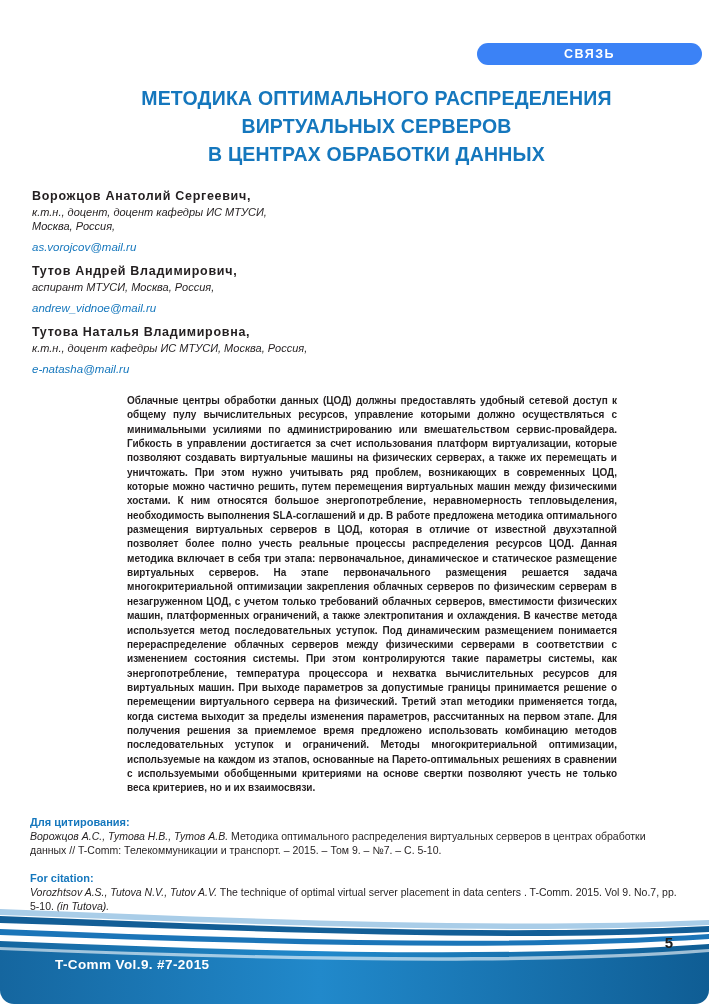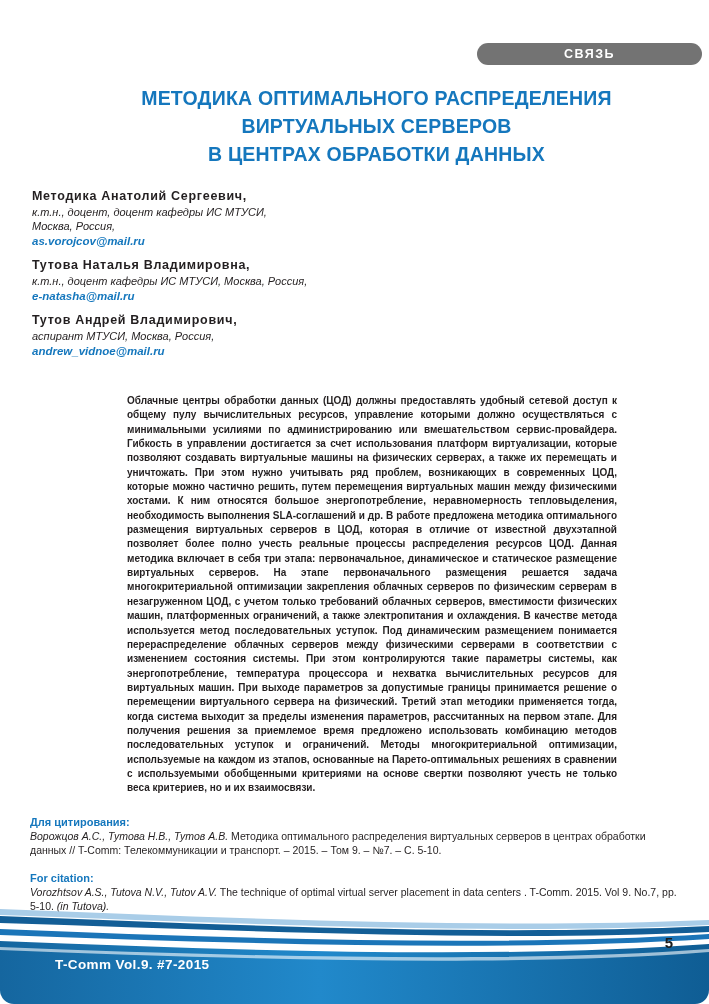--- a/index.html
+++ b/index.html
@@ -4,34 +4,34 @@
 <style>
   html,body{margin:0;padding:0;}
   body{
     width:709px;height:1004px;position:relative;background:#ffffff;
     font-family:"Liberation Sans", sans-serif;color:#231f20;overflow:hidden;
   }
   .page{position:absolute;inset:0;}
 
   .badge{
     position:absolute;top:43px;right:7px;width:225px;height:22px;
-    background:#737373;border-radius:12px;display:flex;align-items:center;justify-content:center;
+    background:#3b82f6;border-radius:12px;display:flex;align-items:center;justify-content:center;
   }
   .badge span{color:#fff;font-weight:bold;font-size:12.5px;letter-spacing:1.5px;}
 
   .title{
     position:absolute;top:84px;left:0;right:0;text-align:center;
     color:#1577bd;font-weight:bold;font-size:19.5px;line-height:28px;letter-spacing:0.2px;padding-left:44px;
   }
 
   .authors{position:absolute;left:32px;top:189px;width:350px;}
   .author{margin-bottom:11px;}
   .author-name{font-weight:bold;font-size:12.5px;letter-spacing:0.7px;margin-bottom:2px;}
   .affil{font-style:italic;font-size:11px;line-height:14px;}
-  .email{font-weight:bold;font-style:italic;font-size:11.5px;color:#1577bd;margin-top:2px;cursor:pointer;}
+  .email{font-weight:normal;font-style:italic;font-size:11.5px;color:#1577bd;margin-top:8px;cursor:pointer;}
 
   .keywords{
     position:absolute;left:390px;top:309px;width:304px;
     font-style:italic;font-size:10.5px;line-height:15px;
   }
   .kw-label{font-weight:bold;}
 
   .abstract{
     position:absolute;left:110px;top:377px;width:490px;margin:17px;
     font-weight:bold;font-size:10px;line-height:14.35px;text-align:justify;
@@ -59,34 +59,34 @@
   </div>
 
   <h1 class="title" style="margin:0;">
     <div>МЕТОДИКА ОПТИМАЛЬНОГО РАСПРЕДЕЛЕНИЯ</div>
     <div>ВИРТУАЛЬНЫХ СЕРВЕРОВ</div>
     <div>В ЦЕНТРАХ ОБРАБОТКИ ДАННЫХ</div>
   </h1>
 
   <div class="authors">
     <div class="author">
-      <div class="author-name">Методика Анатолий Сергеевич,</div>
+      <div class="author-name">Ворожцов Анатолий Сергеевич,</div>
       <div class="affil">к.т.н., доцент, доцент кафедры ИС МТУСИ,</div>
       <div class="affil">Москва, Россия,</div>
       <div class="email">as.vorojcov@mail.ru</div>
     </div>
     <div class="author">
+      <div class="author-name">Тутов Андрей Владимирович,</div>
+      <div class="affil">аспирант МТУСИ, Москва, Россия,</div>
+      <div class="email">andrew_vidnoe@mail.ru</div>
+    </div>
+    <div class="author">
       <div class="author-name">Тутова Наталья Владимировна,</div>
       <div class="affil">к.т.н., доцент кафедры ИС МТУСИ, Москва, Россия,</div>
       <div class="email">e-natasha@mail.ru</div>
-    </div>
-    <div class="author">
-      <div class="author-name">Тутов Андрей Владимирович,</div>
-      <div class="affil">аспирант МТУСИ, Москва, Россия,</div>
-      <div class="email">andrew_vidnoe@mail.ru</div>
     </div>
   </div>
 
 
   <p class="abstract">Облачные центры обработки данных (ЦОД) должны предоставлять удобный сетевой доступ к общему пулу вычислительных ресурсов, управление которыми должно осуществляться с минимальными усилиями по администрированию или вмешательством сервис-провайдера. Гибкость в управлении достигается за счет использования платформ виртуализации, которые позволяют создавать виртуальные машины на физических серверах, а также их перемещать и уничтожать. При этом нужно учитывать ряд проблем, возникающих в современных ЦОД, которые можно частично решить, путем перемещения виртуальных машин между физическими хостами. К ним относятся большое энергопотребление, неравномерность тепловыделения, необходимость выполнения SLA-соглашений и др. В работе предложена методика оптимального размещения виртуальных серверов в ЦОД, которая в отличие от известной двухэтапной позволяет более полно учесть реальные процессы распределения ресурсов ЦОД. Данная методика включает в себя три этапа: первоначальное, динамическое и статическое размещение виртуальных серверов. На этапе первоначального размещения решается задача многокритериальной оптимизации закрепления облачных серверов по физическим серверам в незагруженном ЦОД, с учетом только требований облачных серверов, вместимости физических машин, платформенных ограничений, а также электропитания и охлаждения. В качестве метода используется метод последовательных уступок. Под динамическим размещением понимается перераспределение облачных серверов между физическими серверами в соответствии с изменением состояния системы. При этом контролируются такие параметры системы, как энергопотребление, температура процессора и нехватка вычислительных ресурсов для виртуальных машин. При выходе параметров за допустимые границы принимается решение о перемещении виртуального сервера на физический. Третий этап методики применяется тогда, когда система выходит за пределы изменения параметров, рассчитанных на первом этапе. Для получения решения за приемлемое время предложено использовать комбинацию методов последовательных уступок и ограничений. Методы многокритериальной оптимизации, используемые на каждом из этапов, основанные на Парето-оптимальных решениях в сравнении с используемыми обобщенными критериями на основе свертки позволяют учесть не только веса критериев, но и их взаимосвязи.</p>
 
   <div class="cite cite-ru">
     <div class="cite-head">Для цитирования:</div>
     <div class="cite-body">
       <span class="it">Ворожцов А.С., Тутова Н.В., Тутов А.В.</span><span> Методика оптимального распределения виртуальных серверов в центрах обработки данных // T-Comm: Телекоммуникации и транспорт. – 2015. – Том 9. – №7. – С. 5-10.</span>

